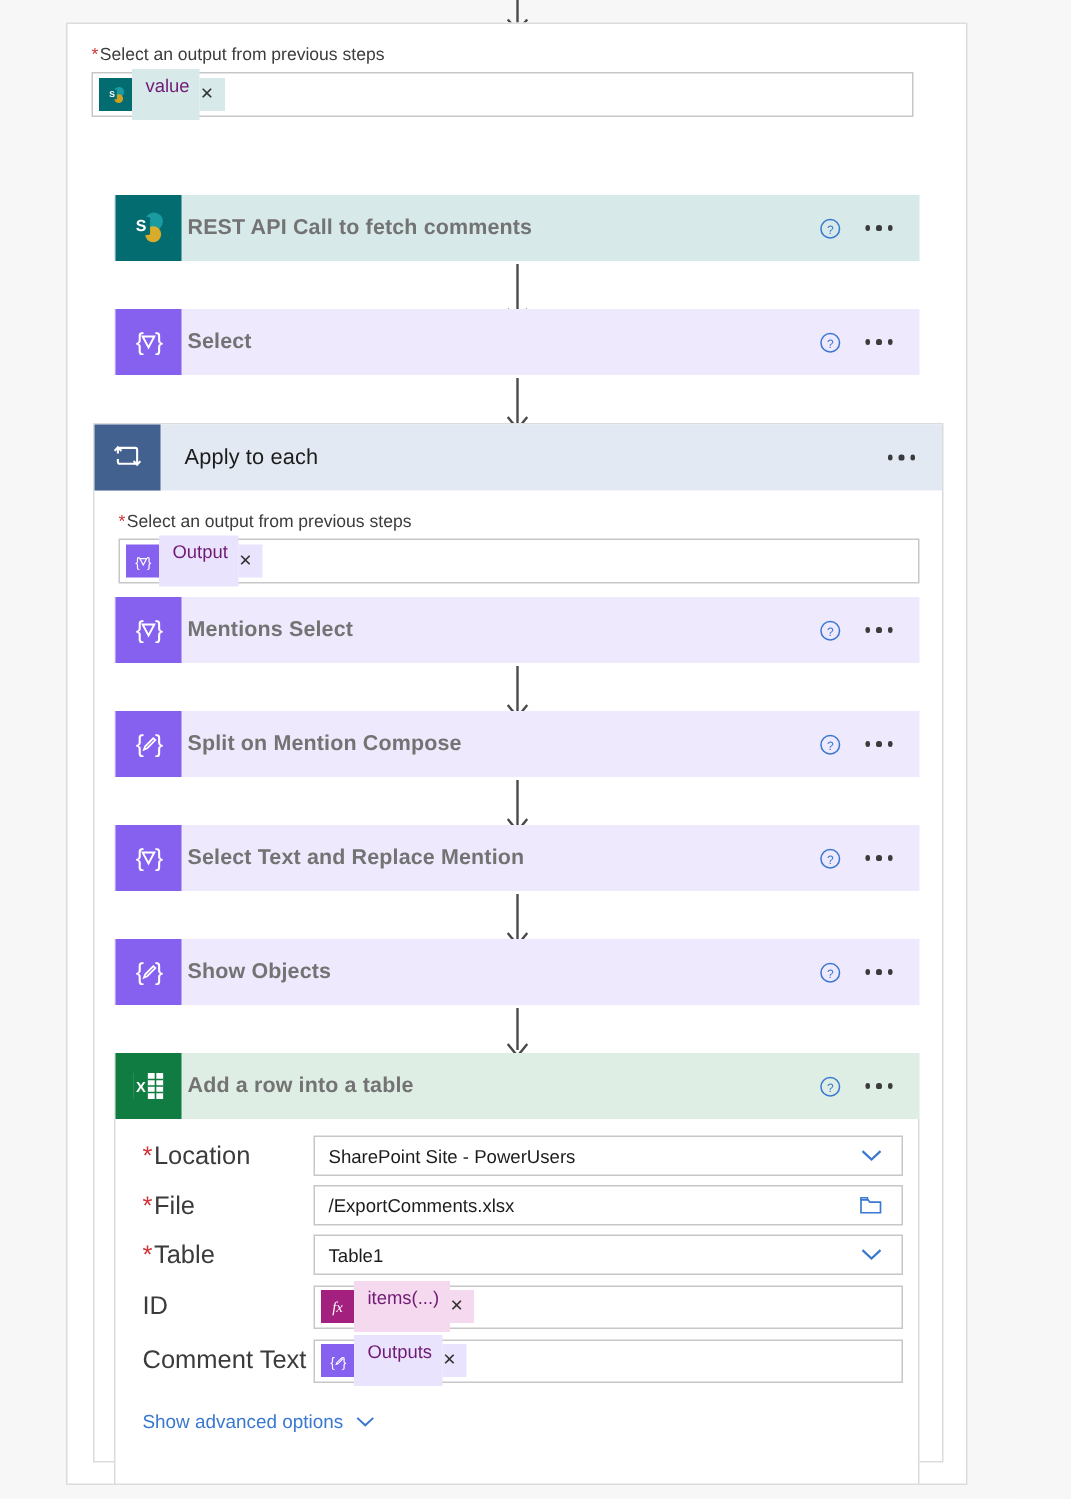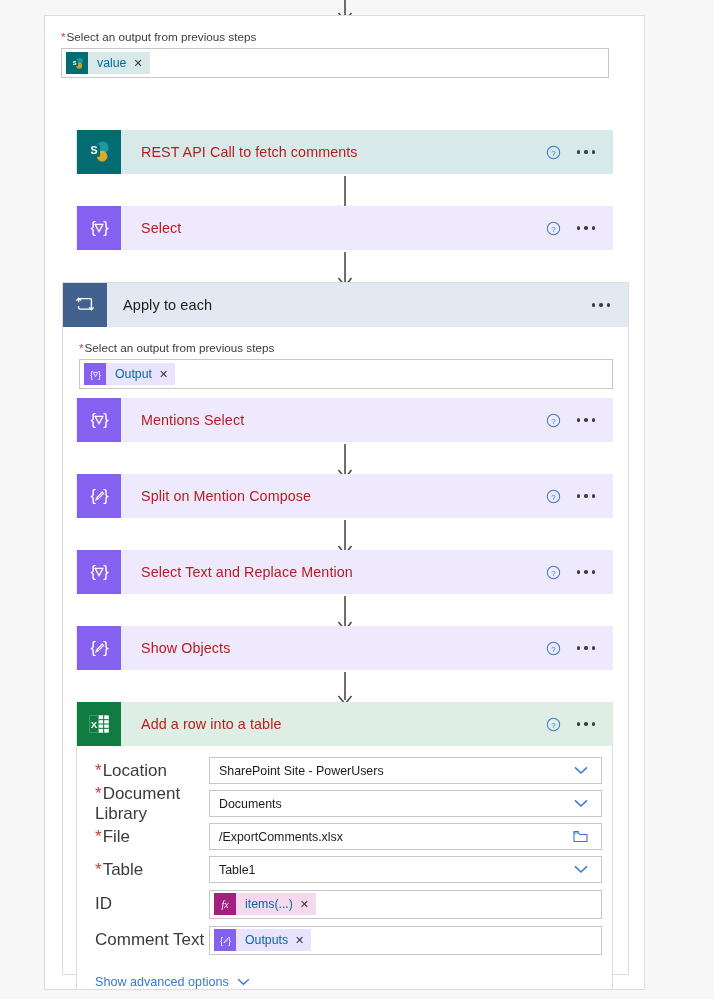--- a/index.html
+++ b/index.html
@@ -54,22 +54,22 @@
   }
 
   
   .token { display: inline-flex; align-items: center; height: 22px; }
   .token-ico {
     width: 22px; height: 22px;
     display: flex; align-items: center; justify-content: center;
     flex: 0 0 22px;
   }
   .token-txt {
-    font-size: 12.3px; color: #0369a1;
-    padding: 0 7px 0 9px; height: 22px; line-height: 22px;
+    font-size: 12.3px; color: #701a75;
+    padding: 0 7px 0 9px; height: 34px; line-height: 22px;
   }
   .token-x {
     font-size: 11px; color: #333; padding-right: 7px;
     height: 22px; line-height: 23px; cursor: pointer;
   }
   .tok-sp  .token-ico { background: #036c70; }
   .tok-sp  .token-txt, .tok-sp  .token-x { background: #d7e9e9; }
   .tok-pp  .token-ico { background: #8661f0; }
   .tok-pp  .token-txt, .tok-pp  .token-x { background: #eae3fd; }
   .tok-fx  .token-ico { background: #a4207f; }
@@ -80,22 +80,22 @@
     position: absolute;
     display: flex; align-items: center;
     height: 44px;
     border: 1px solid transparent;
   }
   .card-icon {
     width: 44px; height: 44px; flex: 0 0 44px;
     display: flex; align-items: center; justify-content: center;
   }
   .card-title {
-    flex: 1 1 auto; padding-left: 20px;
-    font-size: 14.3px; color: #b91c1c; letter-spacing: .1px;
+    flex: 1 1 auto; padding-left: 4px;
+    font-size: 14.3px; color: #737373; letter-spacing: .1px; font-weight: bold;
   }
   .card-help { padding-right: 16px; display: flex; align-items: center; }
   .card-dots { padding-right: 17px; }
 
   .card-sp { background: #d7e9e9; }
   .card-sp .card-icon { background: #036c70; }
   .card-pp { background: #eee9fd; }
   .card-pp .card-icon { background: #8661f0; }
   .card-xl { background: #dfeee5; }
   .card-xl .card-icon { background: #107c41; }
@@ -447,33 +447,20 @@
       <div class="fctl">
         <span class="fval">SharePoint Site - PowerUsers</span>
         <span class="chev">
           <svg width="14" height="9" viewBox="0 0 14 9">
               <path d="M1 1.4 L7 7 L13 1.4" fill="none" stroke="#3a78d0" stroke-width="1.5"></path>
             </svg>
         </span>
       </div>
     </div>
 
-    <div class="frow">
-      <div class="flabel">
-        <span class="req-star">*</span><span>Document Library</span>
-      </div>
-      <div class="fctl">
-        <span class="fval">Documents</span>
-        <span class="chev">
-          <svg width="14" height="9" viewBox="0 0 14 9">
-              <path d="M1 1.4 L7 7 L13 1.4" fill="none" stroke="#3a78d0" stroke-width="1.5"></path>
-            </svg>
-        </span>
-      </div>
-    </div>
 
     <div class="frow">
       <div class="flabel">
         <span class="req-star">*</span><span>File</span>
       </div>
       <div class="fctl">
         <span class="fval">/ExportComments.xlsx</span>
         <span class="folder">
           <svg width="15" height="13" viewBox="0 0 16 14">
             <path d="M1 12.4 V3.2 H6 L7.4 4.8 H15 V12.4 Z" fill="none" stroke="#3a78d0" stroke-width="1.2"></path>

